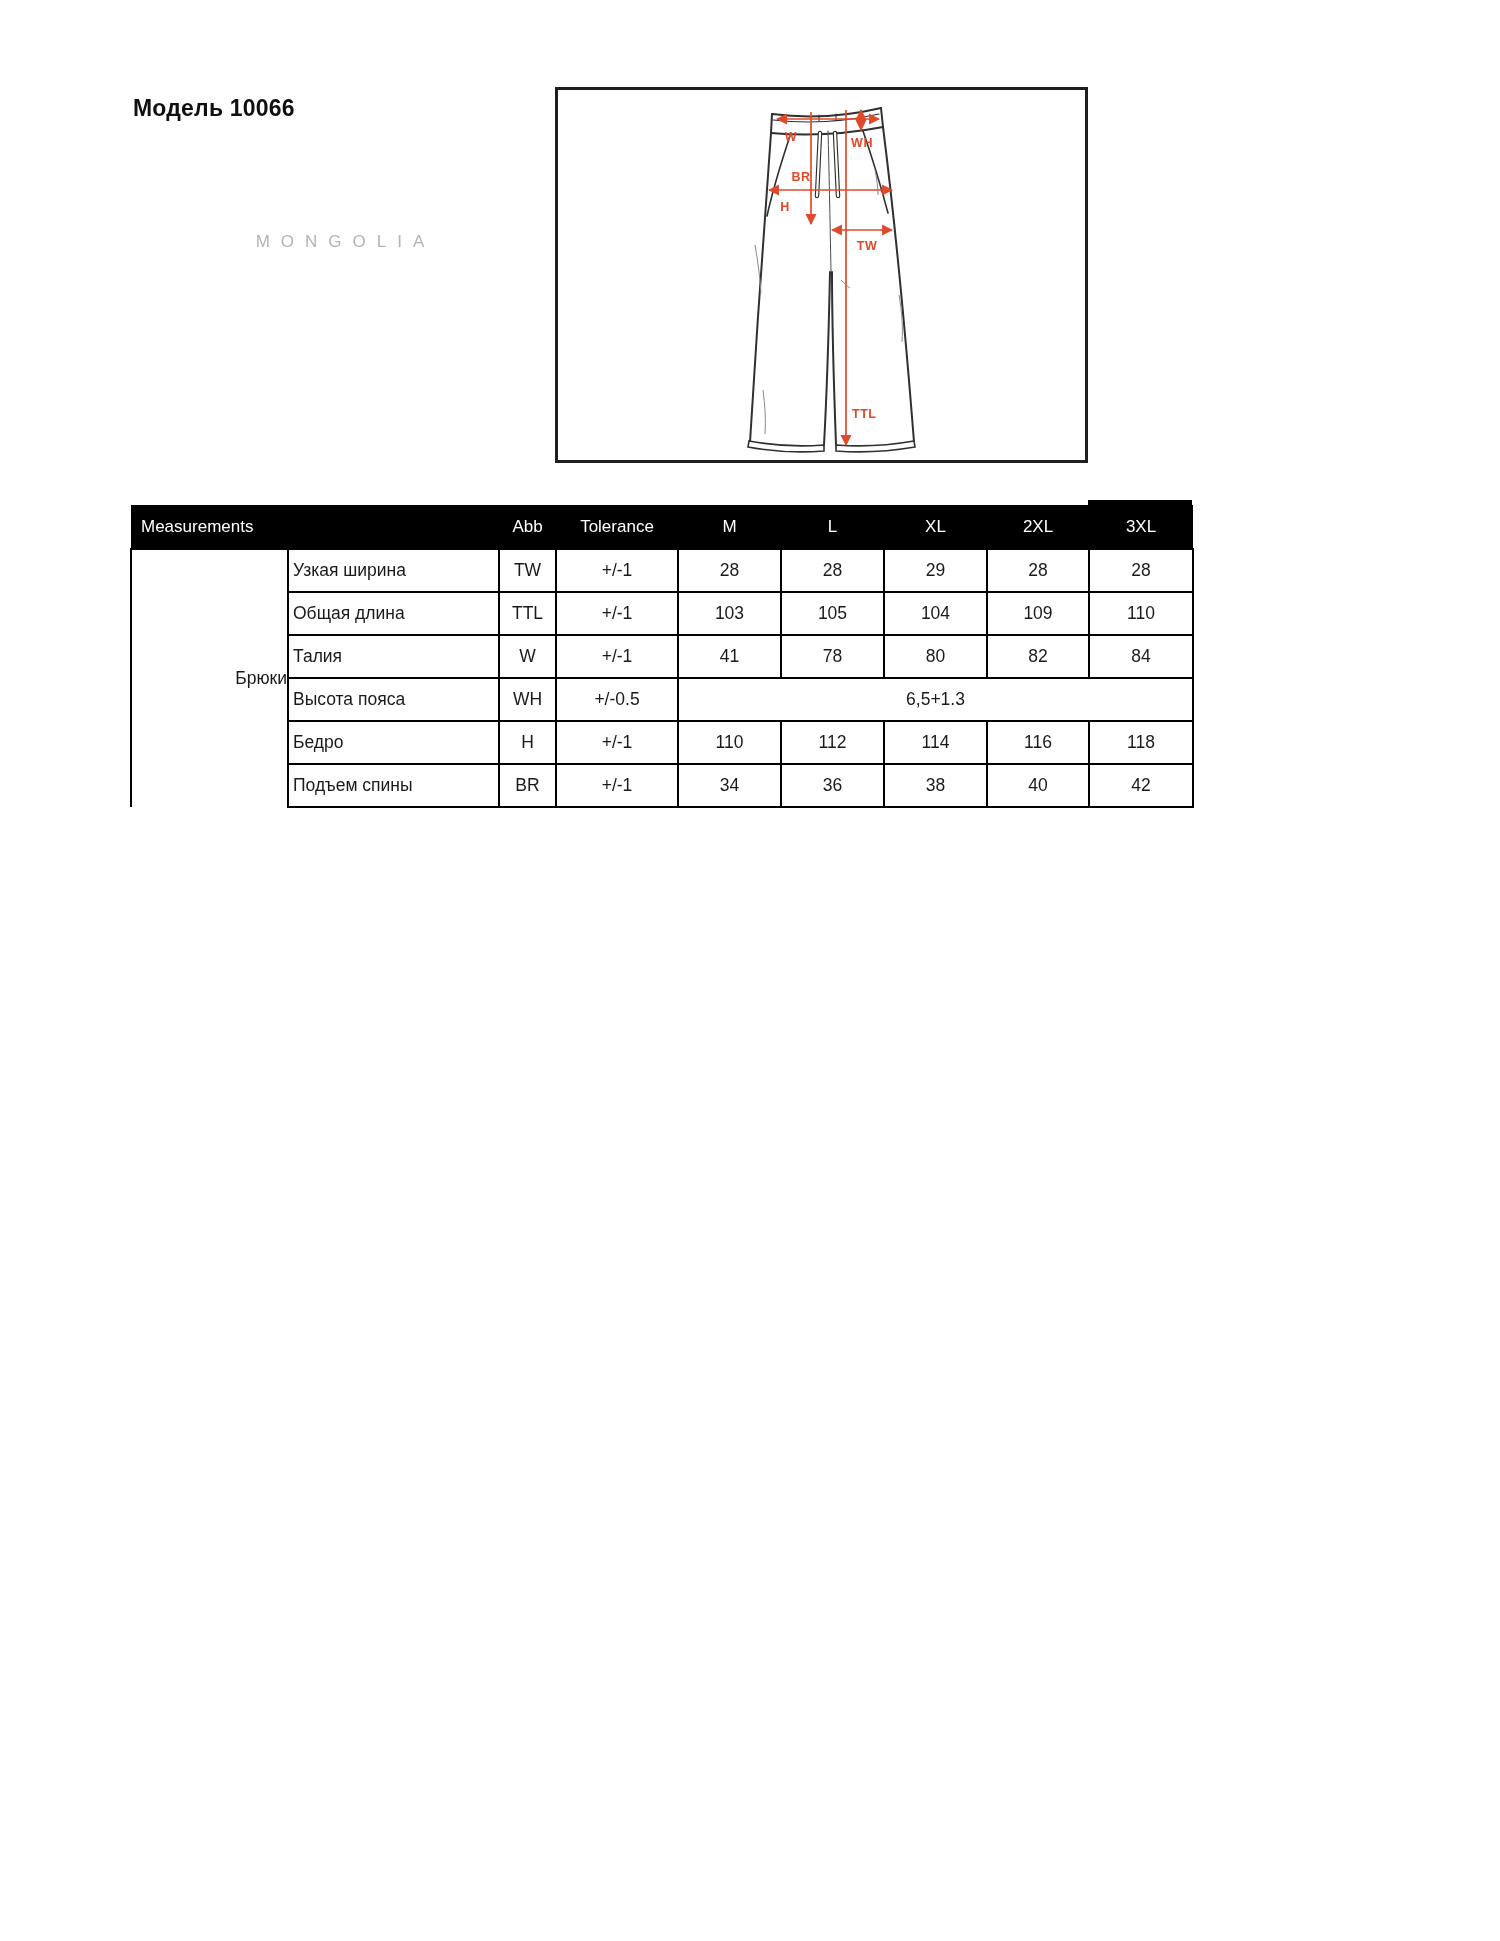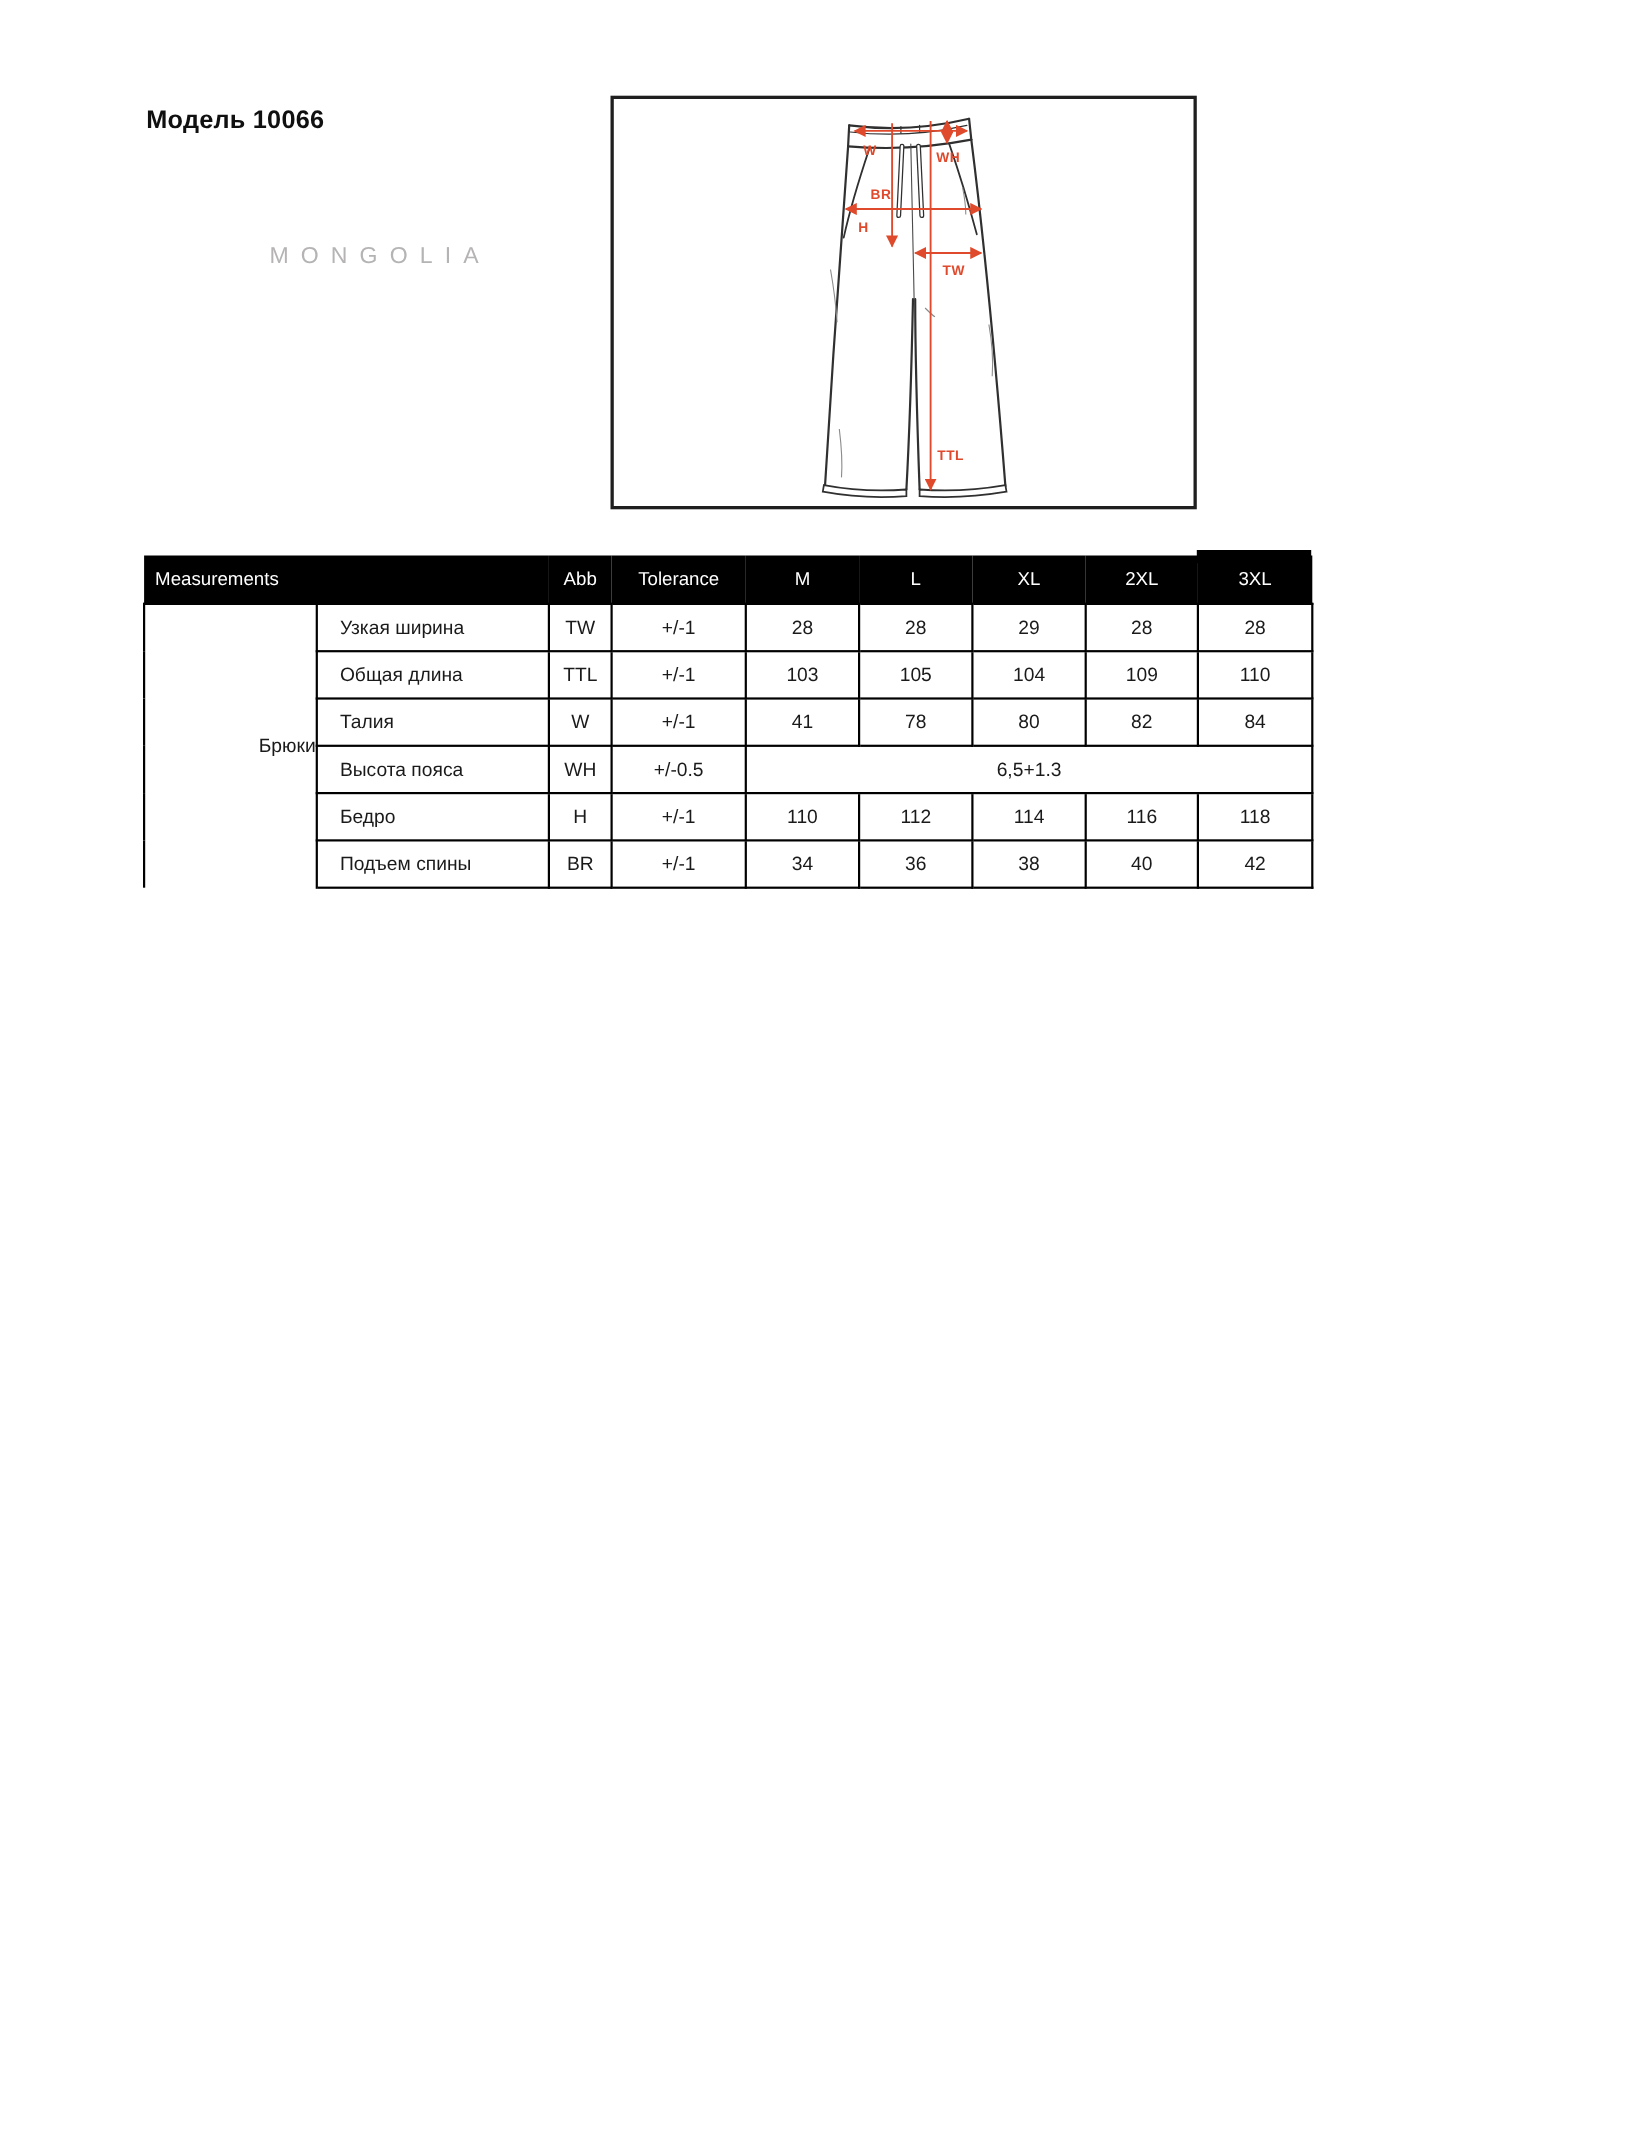--- a/index.html
+++ b/index.html
@@ -10,21 +10,21 @@
   .doc-title{
     position:absolute;left:133px;top:95px;
     font-size:23px;font-weight:bold;color:#101010;letter-spacing:0.2px;
   }
   .brand{position:absolute;left:182px;top:212px;width:316px;text-align:center;}
   .brand-name{
     font-size:76px;line-height:80px;font-weight:400;color:#979797;
     letter-spacing:3px;white-space:nowrap;
   }
   .brand-sub{
-    margin-top:9px;font-size:21px;color:#b5b3b3;letter-spacing:11px;
+    margin-top:20px;font-size:17px;color:#b5b3b3;letter-spacing:11px;
     padding-left:11px;white-space:nowrap;
   }
   .diagram-box{
     position:absolute;left:555px;top:87px;width:527px;height:370px;
     border:3px solid #1f1f1f;background:#fff;
   }
   .diagram-box svg{display:block;}
 
   .table-wrap{position:absolute;left:130px;top:500px;width:1062px;height:312px;}
   .header-step{position:absolute;left:958px;top:0;width:104px;height:12px;background:#000;}
@@ -34,21 +34,21 @@
   }
   table.meas th{
     background:#000;color:#fff;font-weight:normal;font-size:17px;
     height:43px;border:none;padding:0;text-align:center;vertical-align:middle;
   }
   table.meas th.h-meas{text-align:left;padding-left:10px;}
   table.meas td{
     border:2px solid #000;background:#fff;font-size:17.5px;color:#1a1a1a;
     height:41px;padding:0;text-align:center;vertical-align:middle;
   }
-  table.meas td.c-name{text-align:left;padding-left:20px;}
+  table.meas td.c-name{text-align:left;padding-left:4px;}
   table.meas td.c-group{border-bottom:none;text-align:right;vertical-align:middle;}
   .red-label{
     font-family:"Liberation Sans","DejaVu Sans",sans-serif;
     font-size:12.5px;font-weight:bold;fill:#df4a2c;letter-spacing:0.5px;
   }
 </style>
 </head>
 <body>
 
 <div class="page">

